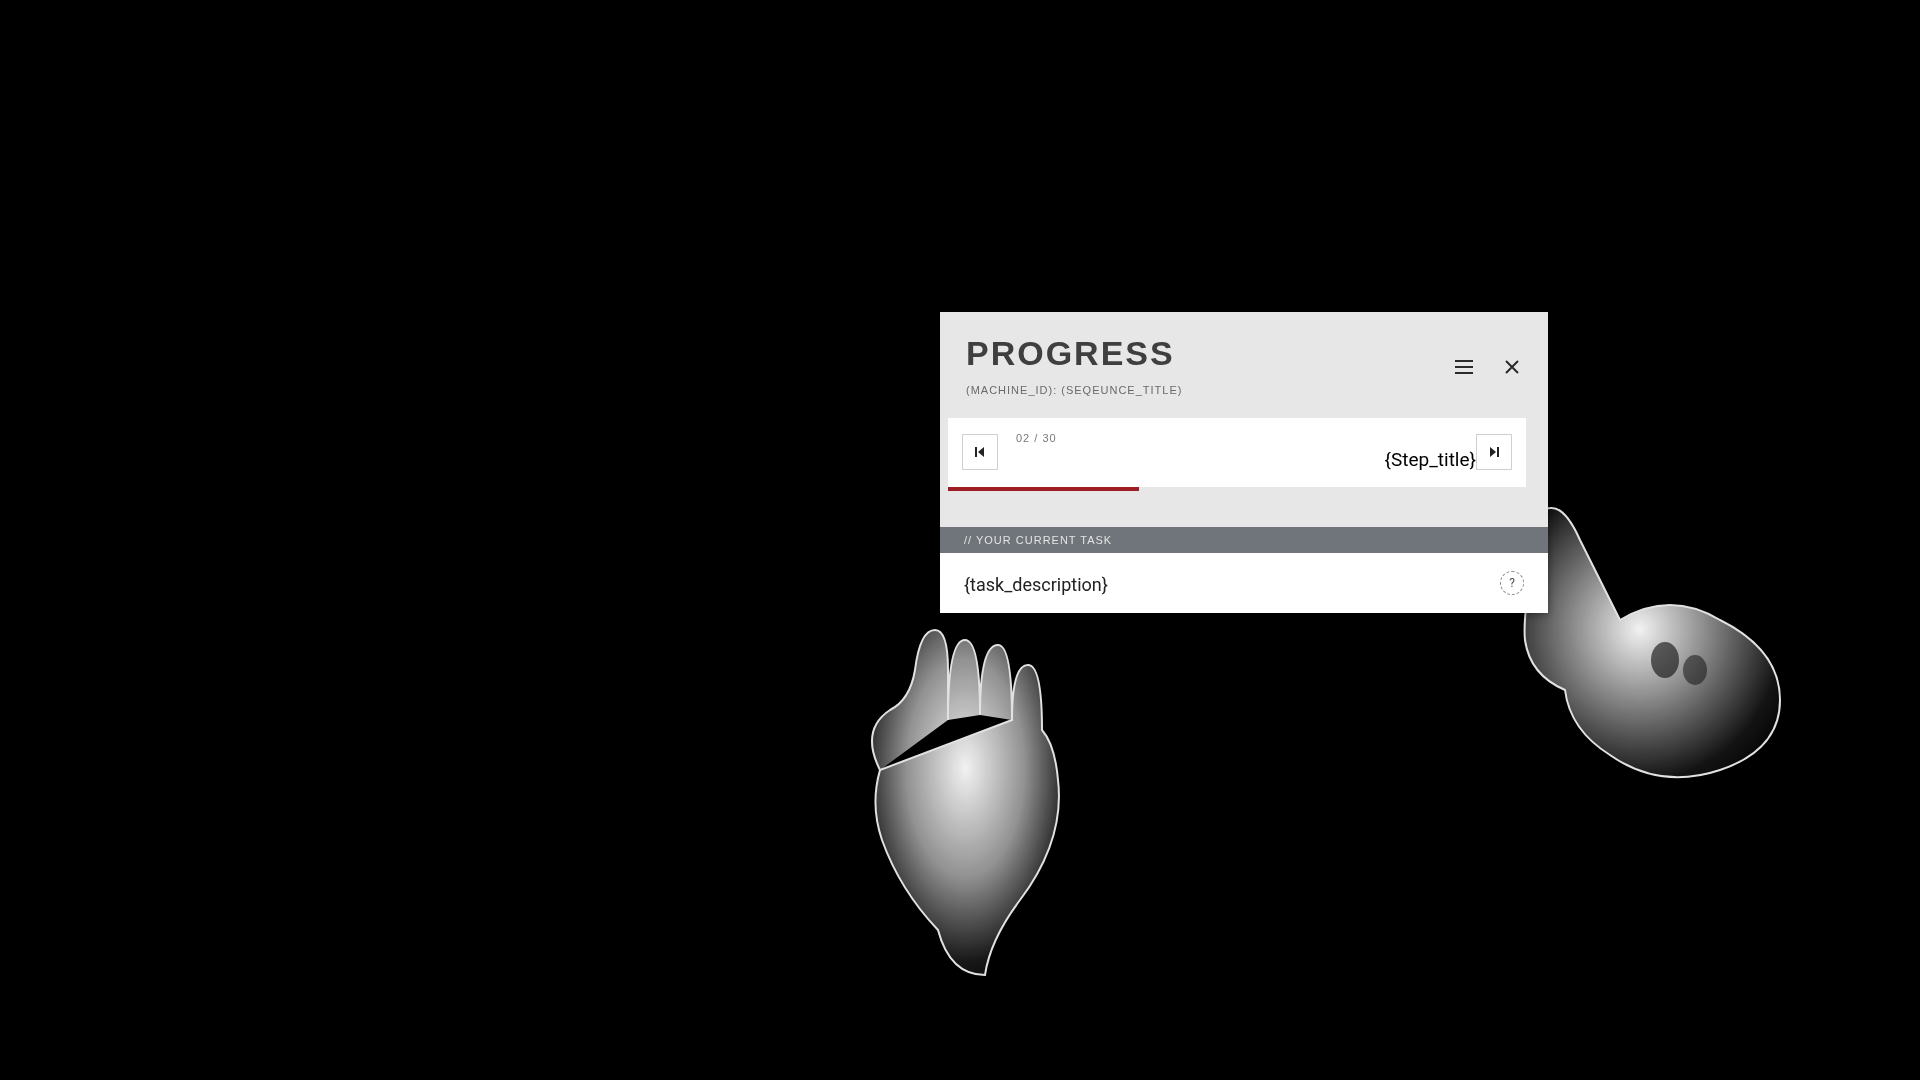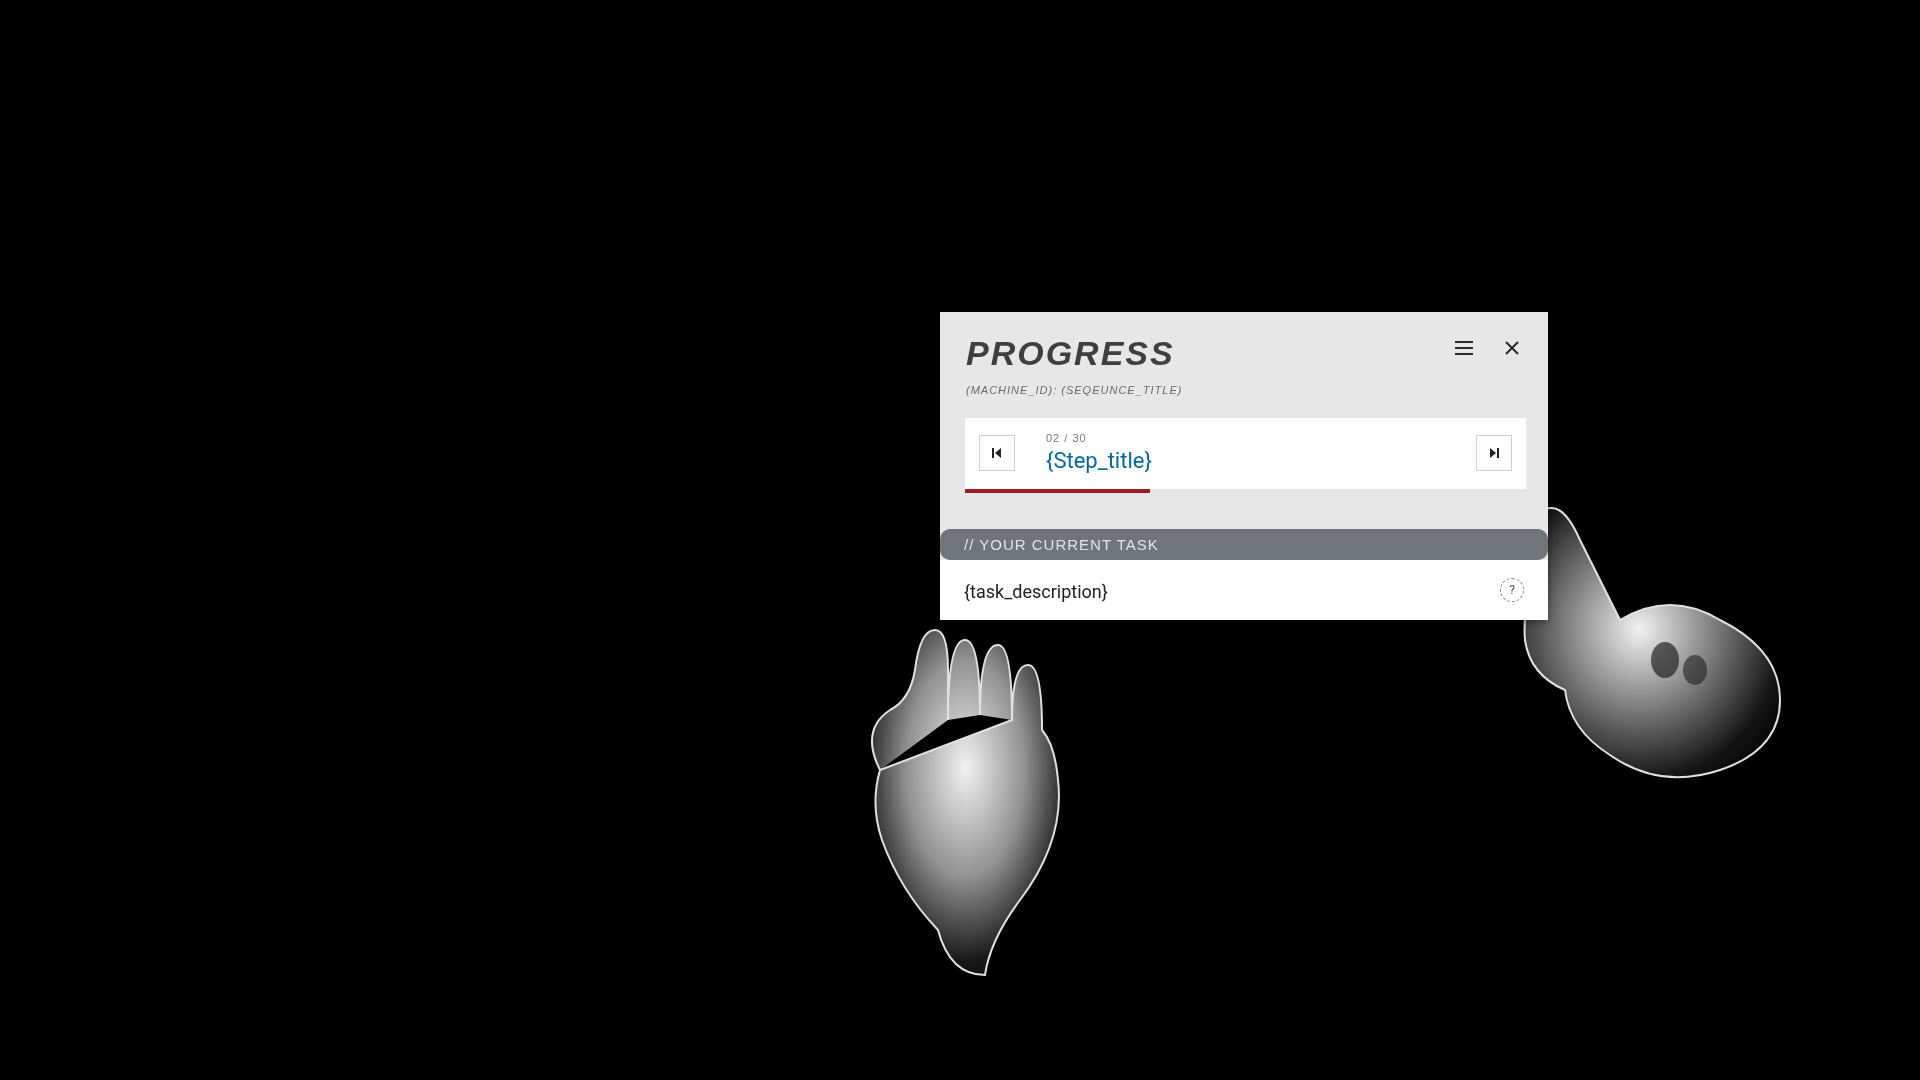--- a/index.html
+++ b/index.html
@@ -31,23 +31,22 @@
     left: 940px;
     top: 312px;
     width: 608px;
     background: #e7e7e7;
     color: #333;
     box-shadow: 0 2px 8px rgba(0,0,0,.4);
   }
 
   .panel-header {
     display: flex;
-    align-items: flex-start;
+    align-items: center;
     padding: 24px 26px 16px 26px;
-    font-style: italic;
   }
 
   .panel-title {
     font-size: 34px;
     font-weight: 600;
     letter-spacing: 2px;
     font-family: "Arial Narrow", "Helvetica Neue", sans-serif;
     color: #3f3f3f;
     line-height: 1;
   }
@@ -72,27 +71,26 @@
     width: 20px;
     height: 20px;
     display: flex;
     align-items: center;
     justify-content: center;
     cursor: pointer;
     color:#2b2b2b;
   }
 
   .step-card {
-    margin: 6px 22px 0 25px;
+    margin: 6px 22px 0 8px;
     background: #fff;
     position: relative;
     display: flex;
     align-items: center;
     padding: 14px 14px 18px 14px;
-    gap: 13px;
   }
 
   .nav-btn {
     width: 34px;
     height: 34px;
     border: 1px solid #d0d0d0;
     background: #fff;
     display: flex;
     align-items: center;
     justify-content: center;
@@ -107,22 +105,23 @@
 
   .step-count {
     font-size: 11px;
     letter-spacing: 1px;
     color: #7a7a7a;
     font-family: "Arial Narrow", "Helvetica Neue", sans-serif;
     margin-bottom: 4px;
   }
 
   .step-title {
-    font-size: 22px;
-    color: #0369a1;
+    font-size: 19px;
+    color: #000000;
+    text-align: right;
   }
 
   .progress-track {
     position: absolute;
     left: 0;
     right: 0;
     bottom: -2px;
     height: 4px;
     background: #e7e7e7;
   }
@@ -131,25 +130,24 @@
     left: 0;
     top: 0;
     bottom: 0;
     background: #9e1c24;
   }
 
   .task-bar {
     margin-top: 38px;
     background: #6f757a;
     color: #e4e4e4;
-    font-size: 15px;
+    font-size: 11px;
     letter-spacing: 1px;
     font-family: "Arial Narrow", "Helvetica Neue", sans-serif;
     padding: 7px 24px;
-    border-radius: 10px;
   }
 
   .task-body {
     background: #fff;
     padding: 18px 24px;
     display: flex;
     align-items: flex-end;
   }
 
   .task-desc {

